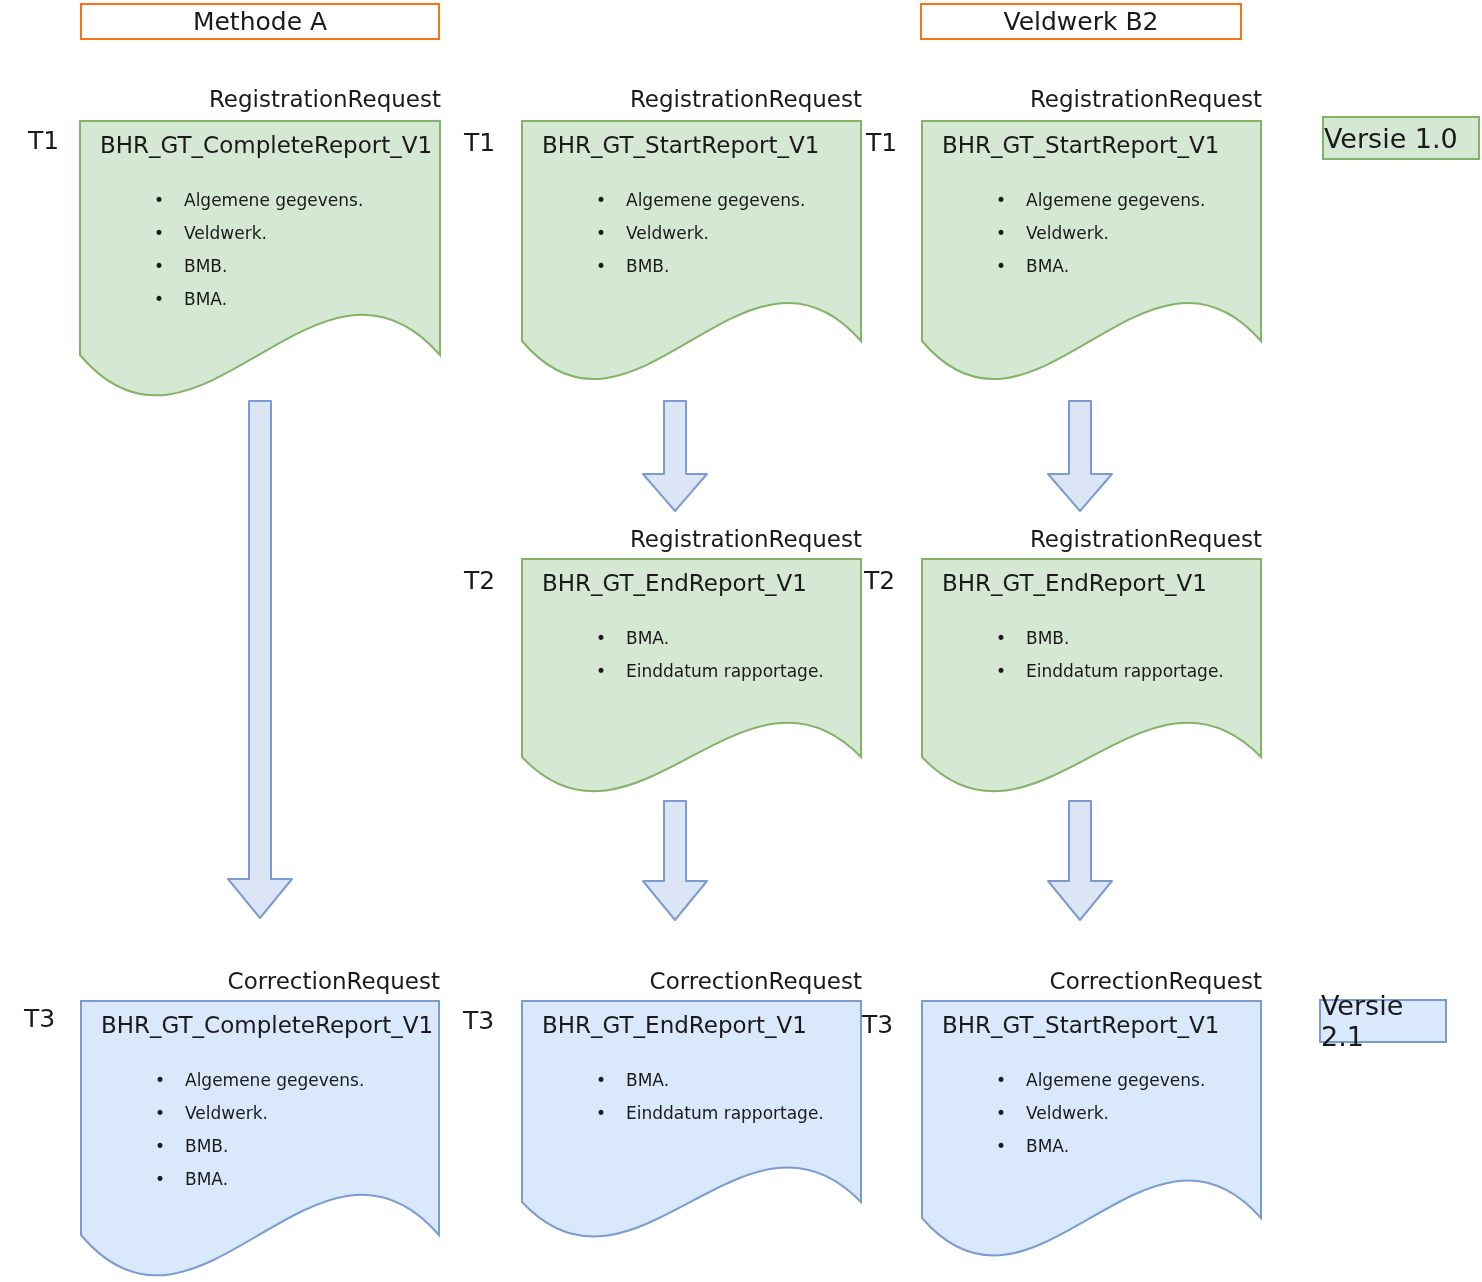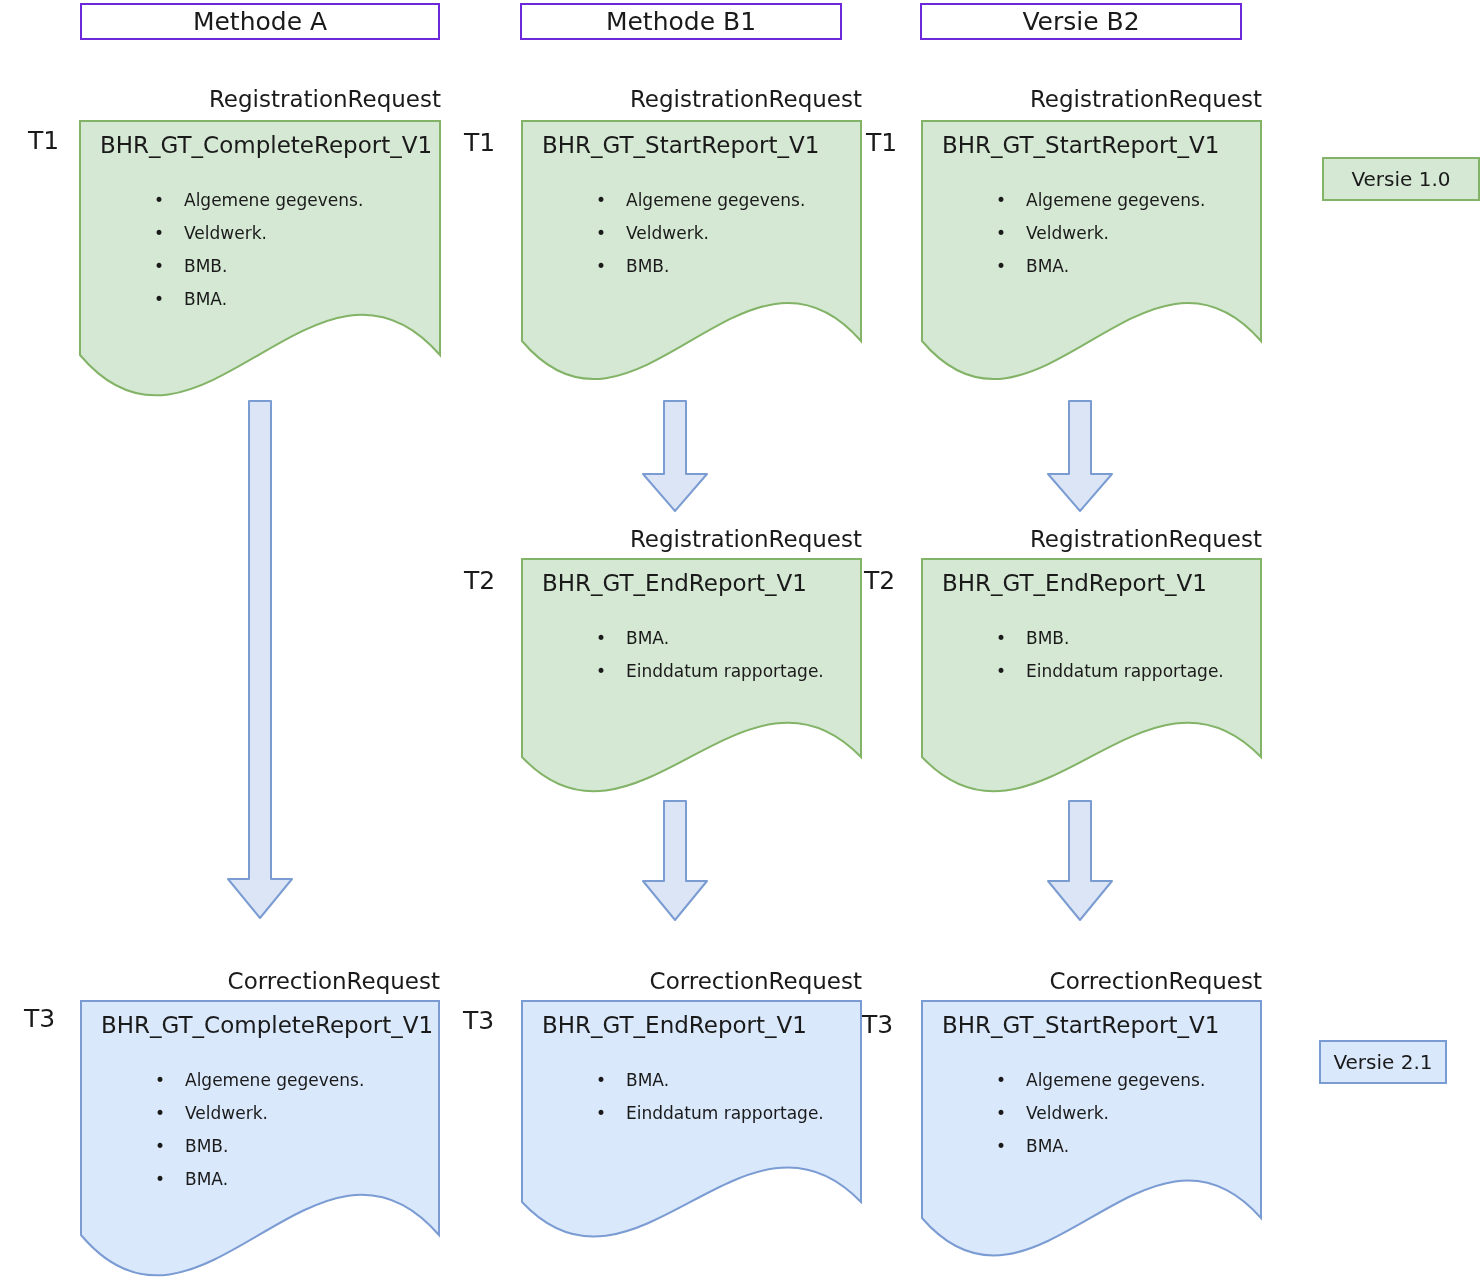--- a/index.html
+++ b/index.html
@@ -8,21 +8,21 @@
     width:1482px;height:1282px;
     background:#ffffff;
     font-family:"DejaVu Sans", sans-serif;
     color:#1a1a1a;
     overflow:hidden;
   }
   .abs{position:absolute;}
   
   .method-header{
     box-sizing:border-box;
-    border:2px solid #6d28d9;
+    border:2px solid #f97316;
     background:#ffffff;
     display:flex;align-items:center;justify-content:center;
     font-size:25px;
   }
   
   .req-label{
     text-align:right;
     font-size:23px;
     white-space:nowrap;
   }
@@ -52,43 +52,39 @@
   .doc ul li::before{
     content:"\2022";
     position:absolute;left:-30px;top:0;
   }
   .theme-green path{fill:var(--green-fill);stroke:var(--green-stroke);}
   .theme-blue path{fill:var(--blue-fill);stroke:var(--blue-stroke);}
   
   .version-badge{
     box-sizing:border-box;
     border:2px solid;
-    display:flex;align-items:center;justify-content:center;
-    font-size:20px;
-    margin-top:41px;
+    display:flex;align-items:center;justify-content:flex-start;
+    font-size:27px;
   }
   .version-badge.theme-green{background:var(--green-fill);border-color:var(--green-stroke);}
   .version-badge.theme-blue{background:var(--blue-fill);border-color:var(--blue-stroke);}
   
   .arrow svg{display:block;overflow:visible;}
   .arrow polygon{fill:var(--arrow-fill);stroke:var(--arrow-stroke);stroke-width:2;stroke-linejoin:round;}
 </style>
 </head>
 <body>
 
 <div class="canvas">
 
   <div class="abs method-header" style="left:80px;top:3px;width:360px;height:37px;">
     <span>Methode A</span>
   </div>
-  <div class="abs method-header" style="left:520px;top:3px;width:322px;height:37px;">
-    <span>Methode B1</span>
-  </div>
   <div class="abs method-header" style="left:920px;top:3px;width:322px;height:37px;">
-    <span>Versie B2</span>
+    <span>Veldwerk B2</span>
   </div>
 
   <div class="abs version-badge theme-green" style="left:1322px;top:116px;width:158px;height:44px;">
     <span>Versie 1.0</span>
   </div>
   <div class="abs version-badge theme-blue" style="left:1319px;top:999px;width:128px;height:44px;">
     <span>Versie 2.1</span>
   </div>
 
   <div class="abs req-label" style="left:79px;top:86px;width:362px;">RegistrationRequest</div>

